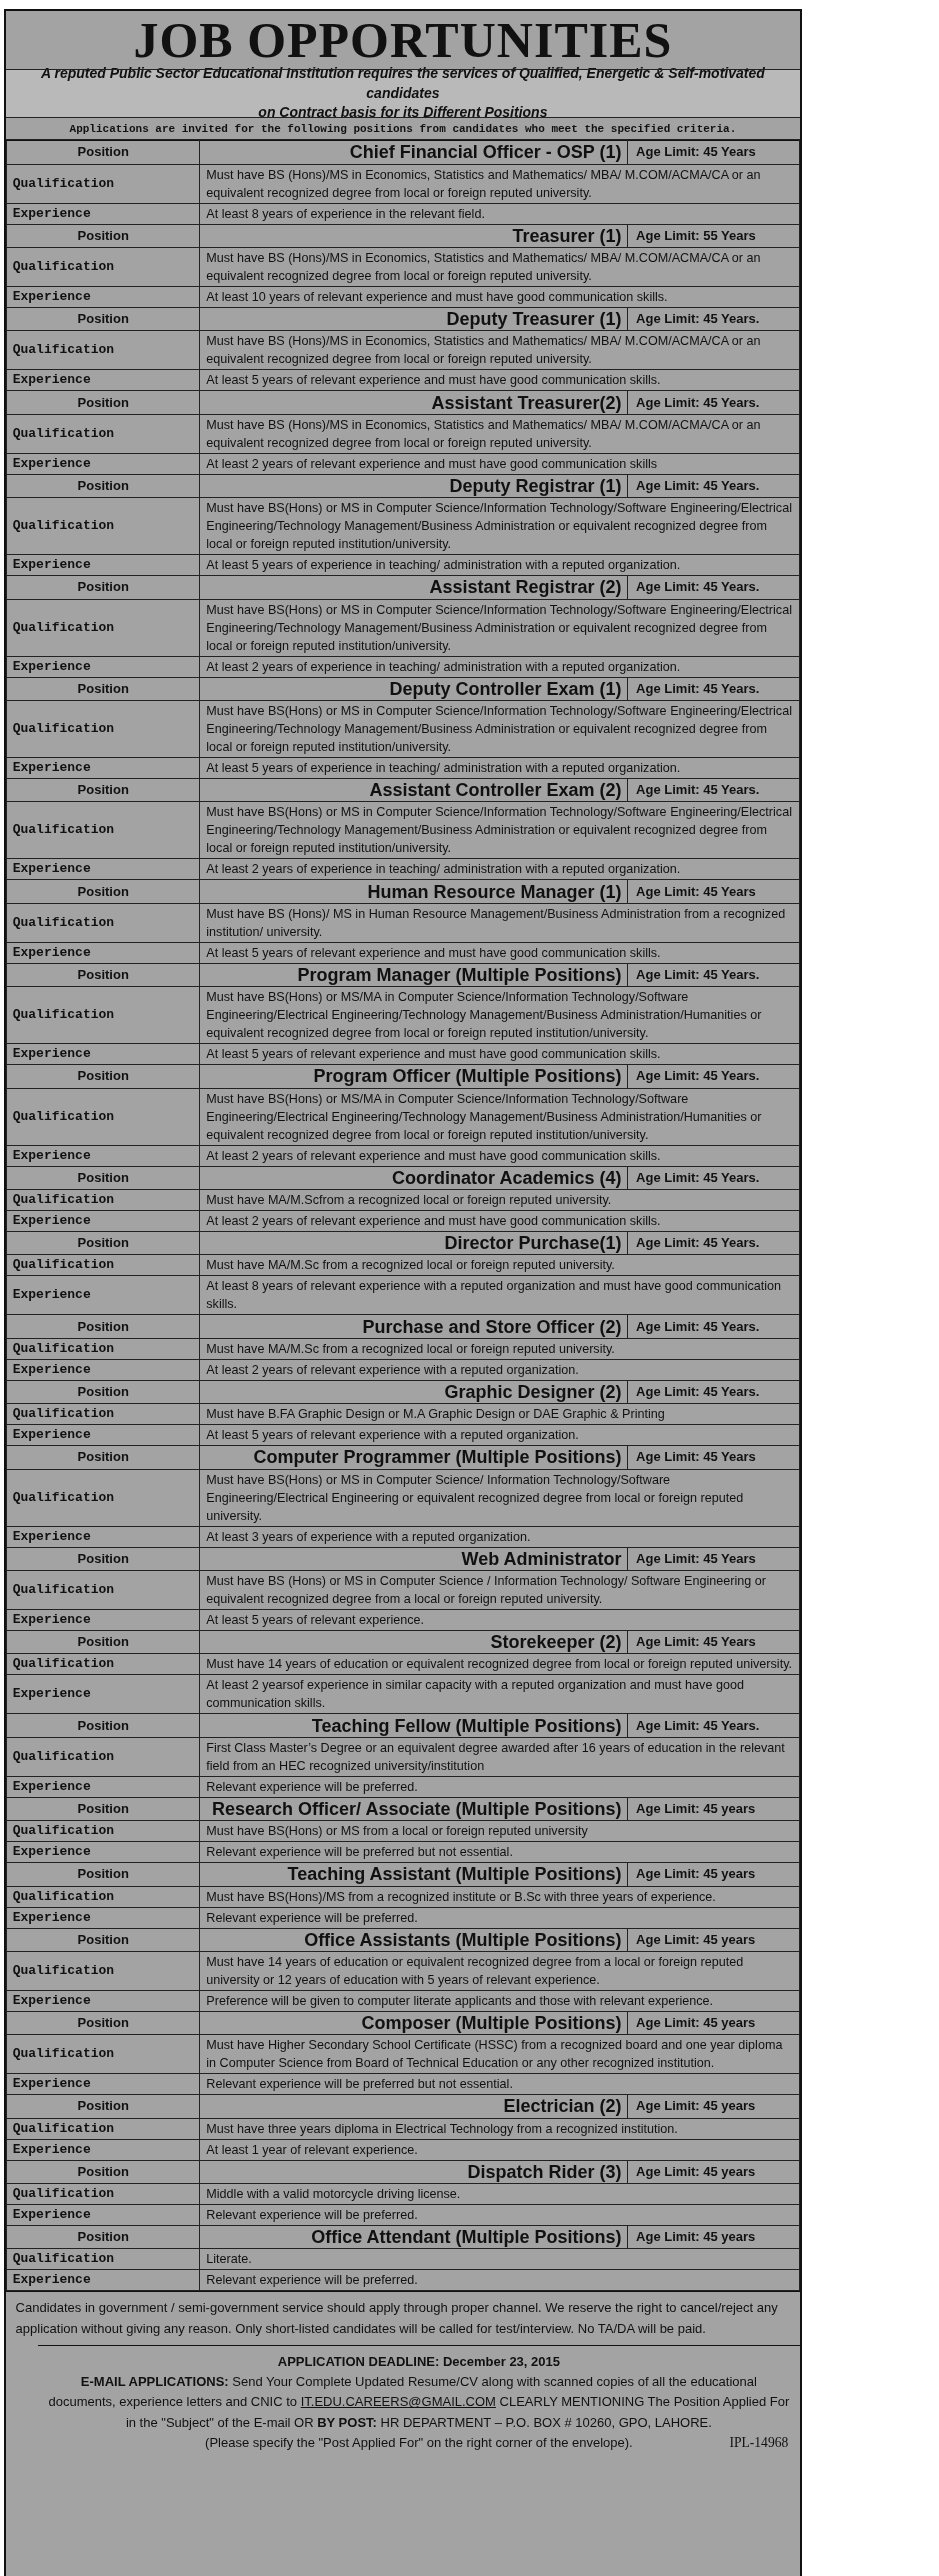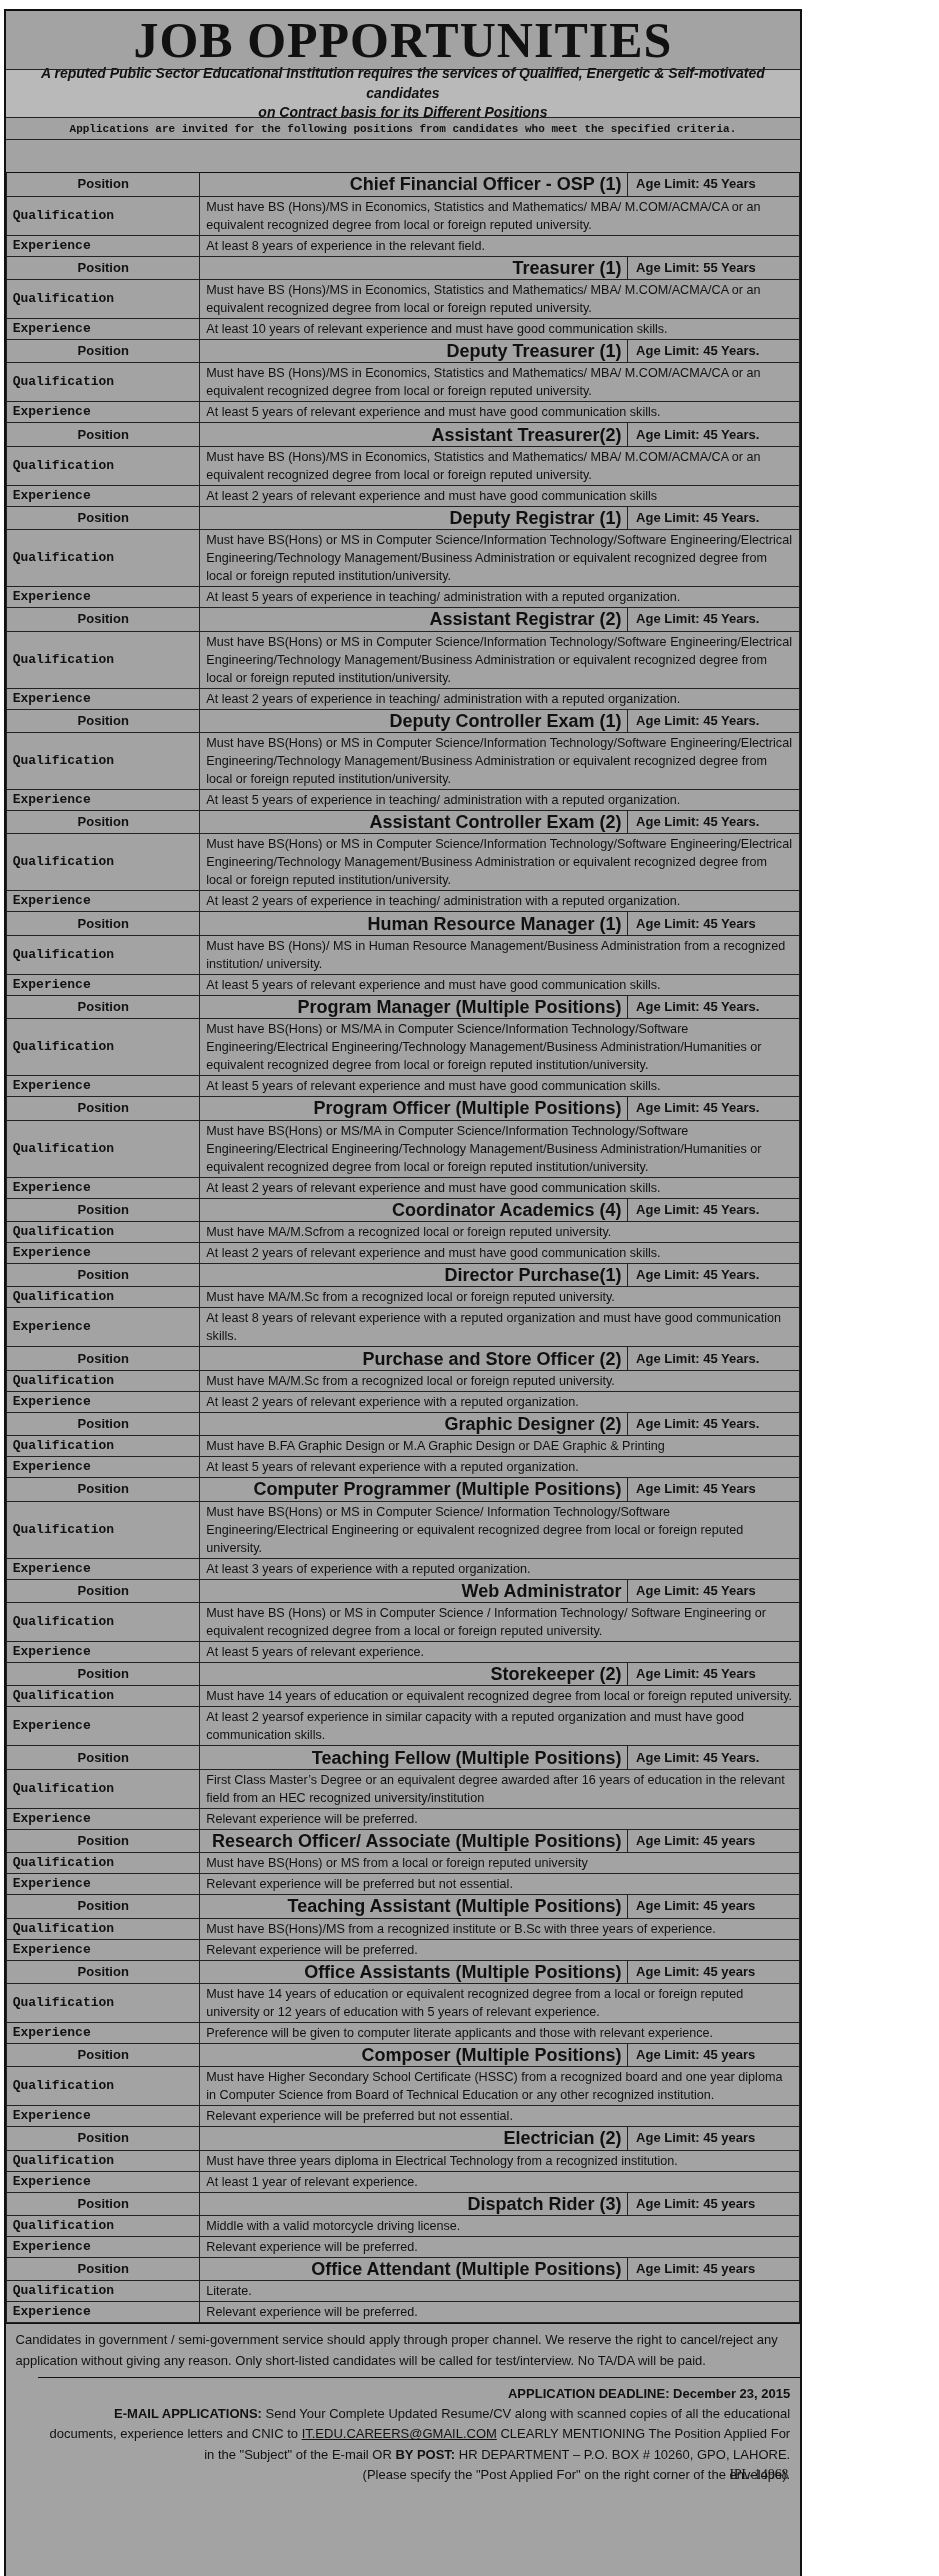--- a/index.html
+++ b/index.html
@@ -1,30 +1,30 @@
 <!DOCTYPE html>
 <html><head>
 <meta charset="utf-8">
 <style>
   html, body { margin:0; padding:0; background:#ffffff; }
   body { width:939px; height:2576px; overflow:hidden; font-family:"Liberation Sans", sans-serif; color:#111; }
   .frame { position:absolute; left:3.9px; top:9px; width:798px; height:2570px; border:2.9px solid #111; box-sizing:border-box; background:#a3a3a3; }
   .title { height:58px; display:flex; align-items:center; justify-content:center; font-family:"Liberation Serif", serif; font-weight:bold; font-size:50px; letter-spacing:1px; transform:scaleX(1.0); border-bottom:1.9px solid #222; }
   .banner { height:47px; display:flex; flex-direction:column; justify-content:center; background:#b9b9b9; border-bottom:1.9px solid #222; font-weight:bold; font-style:italic; font-size:14px; line-height:19.4px; text-align:center; }
   .intro { height:21.3px; display:flex; align-items:center; justify-content:center; font-weight:bold; font-size:11px; border-bottom:1.9px solid #222;font-family:Liberation Mono, monospace; }
-  table { width:100%; border-collapse:collapse; table-layout:fixed;margin-top:32px; }
+  table { width:100%; border-collapse:collapse; table-layout:fixed; }
   td { border:1px solid #222; font-size:12.6px; padding:1px 5.8px; vertical-align:middle; line-height:18px; }
   td.lab { width:181px; text-align:center; font-weight:bold; font-size:13px; }
   td.pos { text-align:right; font-weight:bold; font-size:18px; }
   td.age { width:157px; font-weight:bold; font-size:13px; padding-left:7.8px; }
   tr.prow td { border-top:1.9px solid #111; height:20.4px; }
   tr.qrow td, tr.erow td { text-align:left; }
   tr.qrow td.lab, tr.erow td.lab { text-align:left;font-family:Liberation Mono, monospace; }
   .notice { border-top:1.9px solid #111; padding:5.8px 9.7px; text-align:left; font-size:13px; line-height:20.4px; }
-  .apply { border-top:1.9px solid #111; padding:5.8px 9.7px 3.9px; text-align:right; font-size:13px; line-height:20.4px; position:relative;margin-left:32px; }
+  .apply { border-top:1.9px solid #111; padding:5.8px 9.7px 3.9px; text-align:center; font-size:13px; line-height:20.4px; position:relative;margin-left:32px; }
   .apply b { font-weight:bold; }
   .email { font-weight:normal; text-decoration:underline; color:#111; }
   .ref { position:absolute; right:11.6px; bottom:3.9px; font-family:"Liberation Serif", serif; font-size:13.6px; }
 </style>
 </head>
 <body>
 
 <div class="frame">
   <div class="title">JOB OPPORTUNITIES</div>
   <div class="banner">

